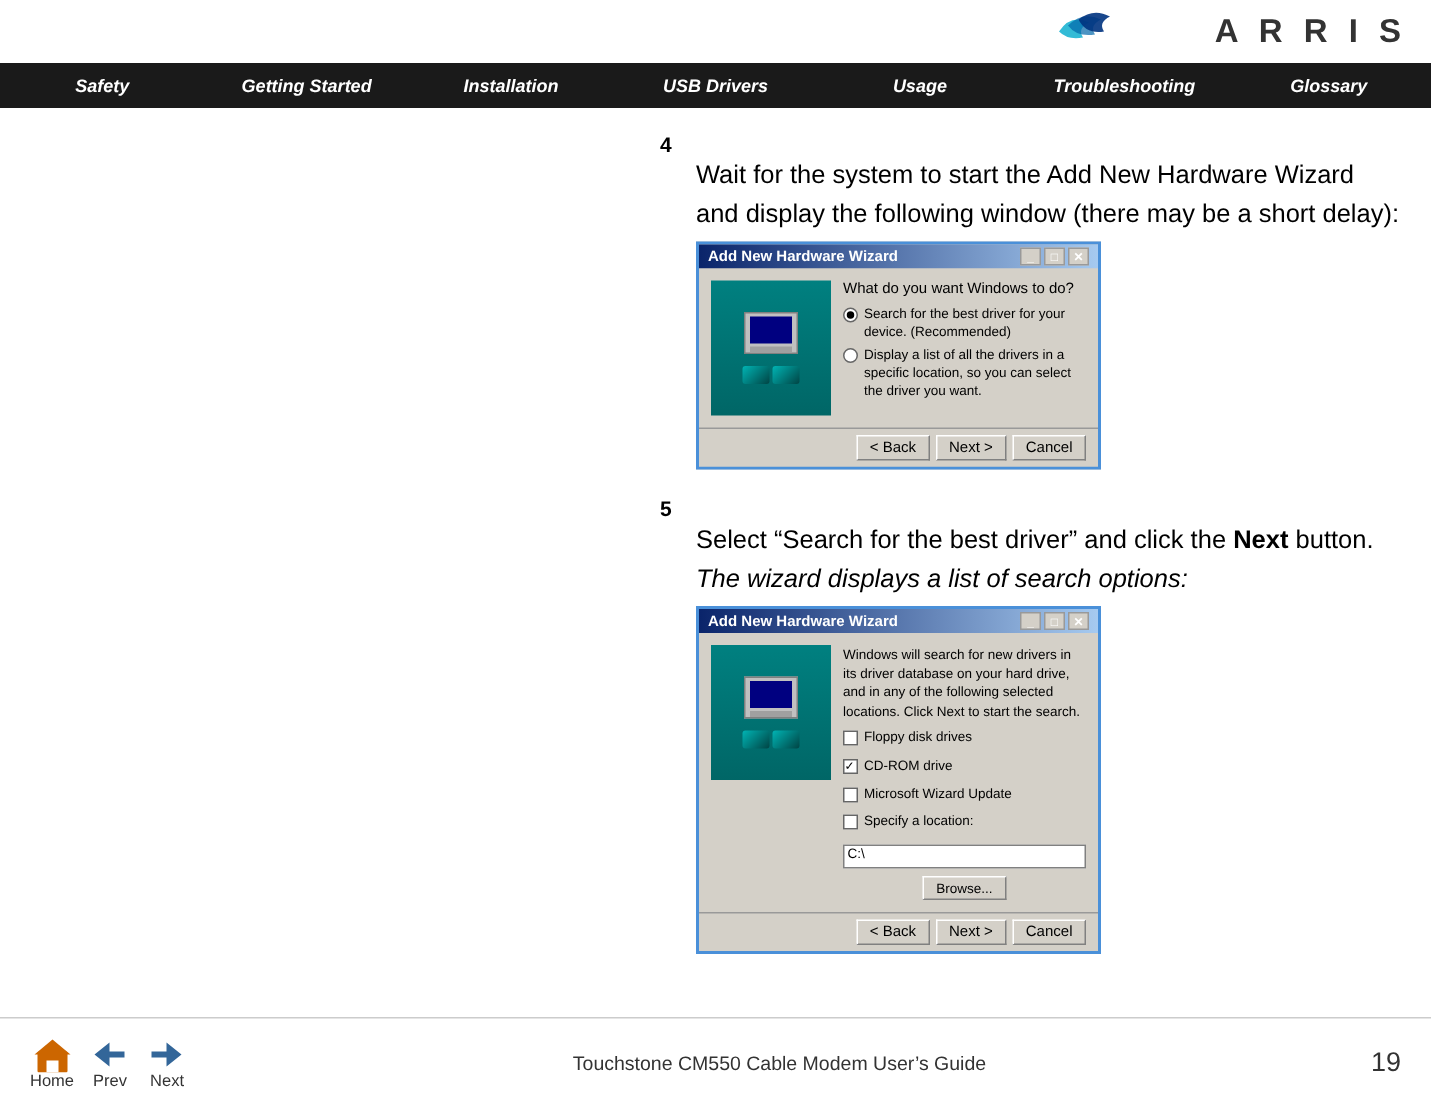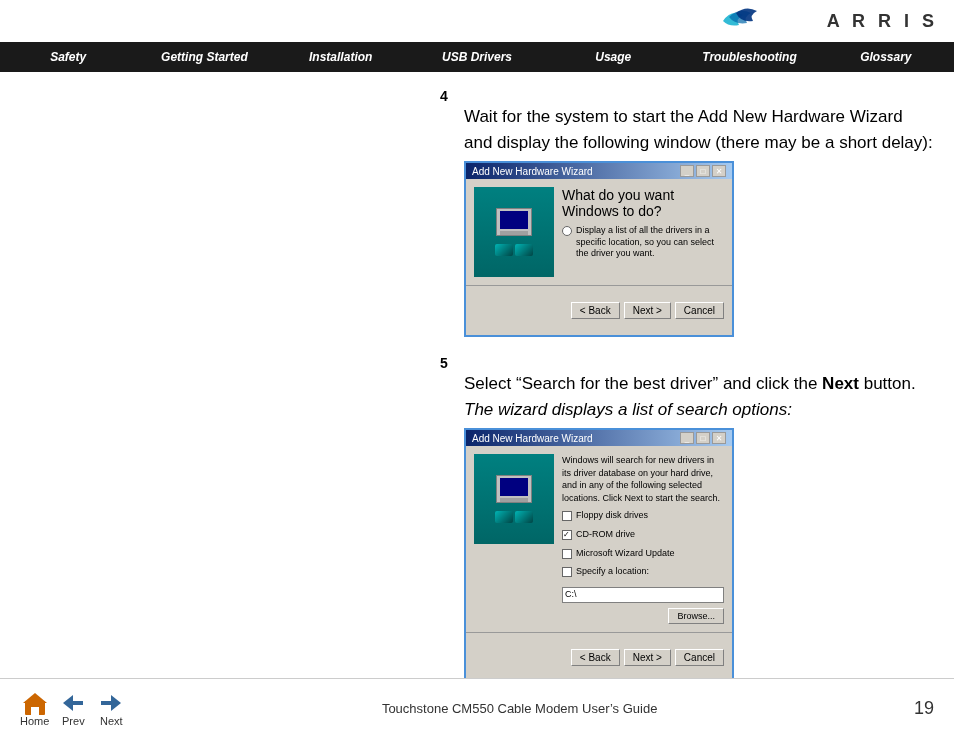--- a/index.html
+++ b/index.html
@@ -16,21 +16,21 @@
     
     .header {
       display: flex;
       justify-content: flex-end;
       align-items: center;
       padding: 6px 16px;
       background: #fff;
       height: 42px;
     }
     .logo-text {
-      font-size: 18px;
+      font-size: 22px;
       font-weight: bold;
       letter-spacing: 4px;
       color: #333;
       margin-left: 44px;
     }
 
     
     .navbar {
       background: #1a1a1a;
       display: flex;
@@ -83,21 +83,21 @@
       background: #d4d0c8;
       width: 270px;
       margin-left: 24px;
       font-size: 10px;
       margin-bottom: 12px;
     }
     .wizard-titlebar {
       background: linear-gradient(to right, #0a246a, #a6caf0);
       color: white;
       font-size: 10px;
-      font-weight: normal;
+      font-weight: bold;
       padding: 2px 6px;
       display: flex;
       align-items: center;
       justify-content: space-between;
     }
     .wizard-titlebar-buttons {
       display: flex;
       gap: 2px;
     }
     .titlebar-btn {
@@ -159,21 +159,21 @@
       width: 18px;
       height: 12px;
       background: linear-gradient(135deg, #00b4b4, #004444);
       border-radius: 2px;
     }
 
     .wizard-content {
       flex: 1;
     }
     .wizard-question {
-      font-size: 14px;
+      font-size: 10px;
       margin-bottom: 6px;
       color: #000;
     }
     .wizard-option {
       display: flex;
       align-items: flex-start;
       gap: 4px;
       margin-bottom: 4px;
     }
     .radio-btn {
@@ -215,21 +215,21 @@
       color: #000;
     }
     .option-label {
       font-size: 9px;
       color: #000;
       line-height: 1.3;
     }
     .wizard-footer {
       background: #d4d0c8;
       border-top: 1px solid #999;
-      padding: 16px 8px;
+      padding: 4px 8px;
       display: flex;
       justify-content: flex-end;
       gap: 4px;
     }
     .win-btn {
       background: #d4d0c8;
       border: 1px solid #808080;
       border-top-color: #fff;
       border-left-color: #fff;
       padding: 2px 8px;
@@ -250,21 +250,21 @@
     }
     .location-input {
       width: 100%;
       height: 16px;
       background: #fff;
       border: 1px solid #808080;
       margin-top: 2px;
     }
     .browse-btn {
       display: flex;
-      justify-content: flex-end;
+      justify-content: center;
       margin-top: 2px;
     }
 
     
     .footer {
       position: absolute;
       bottom: 0;
       left: 0;
       right: 0;
       height: 60px;
@@ -361,20 +361,24 @@
               <div class="computer-screen"></div>
               <div class="computer-base"></div>
             </div>
             <div class="discs">
               <div class="disc"></div>
               <div class="disc"></div>
             </div>
           </div>
           <div class="wizard-content">
             <div class="wizard-question">What do you want Windows to do?</div>
+            <div class="wizard-option">
+              <div class="radio-btn selected"></div>
+              <span class="option-label">Search for the best driver for your device. (Recommended)</span>
+            </div>
             <div class="wizard-option">
               <div class="radio-btn"></div>
               <span class="option-label">Display a list of all the drivers in a specific location, so you can select the driver you want.</span>
             </div>
           </div>
         </div>
         <div class="wizard-footer">
           <button class="win-btn">&lt; Back</button>
           <button class="win-btn">Next &gt;</button>
           <button class="win-btn">Cancel</button>

